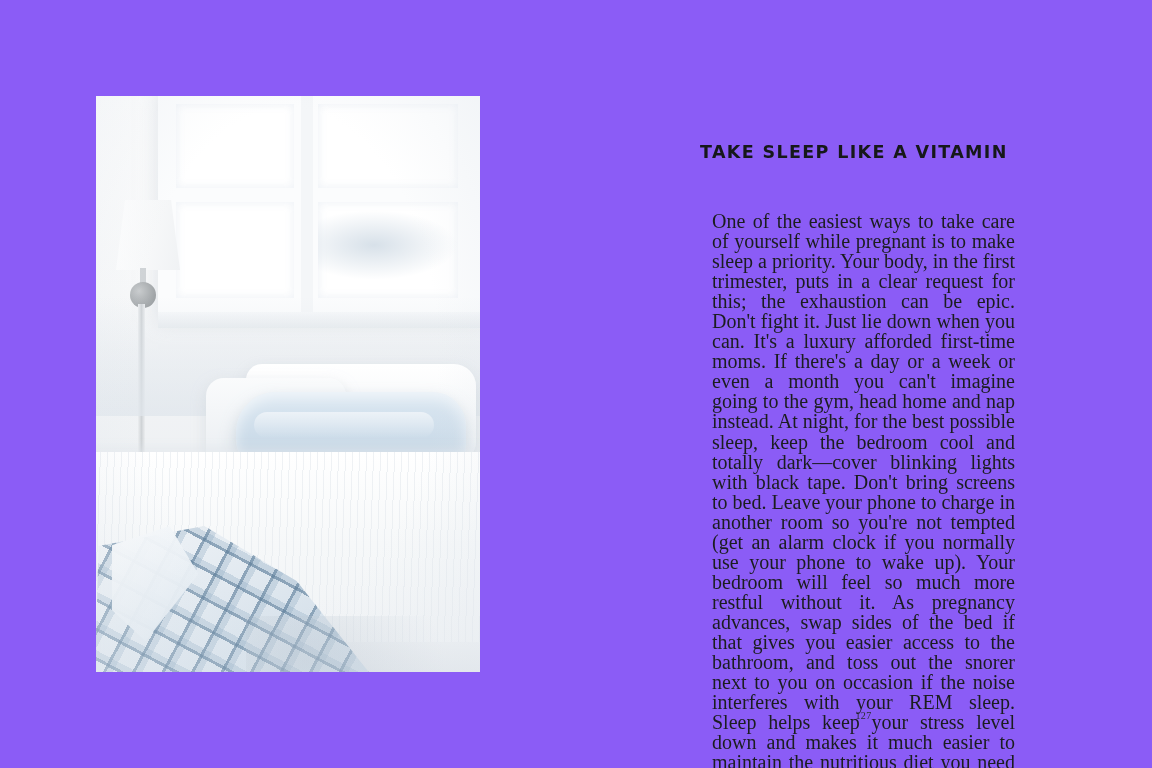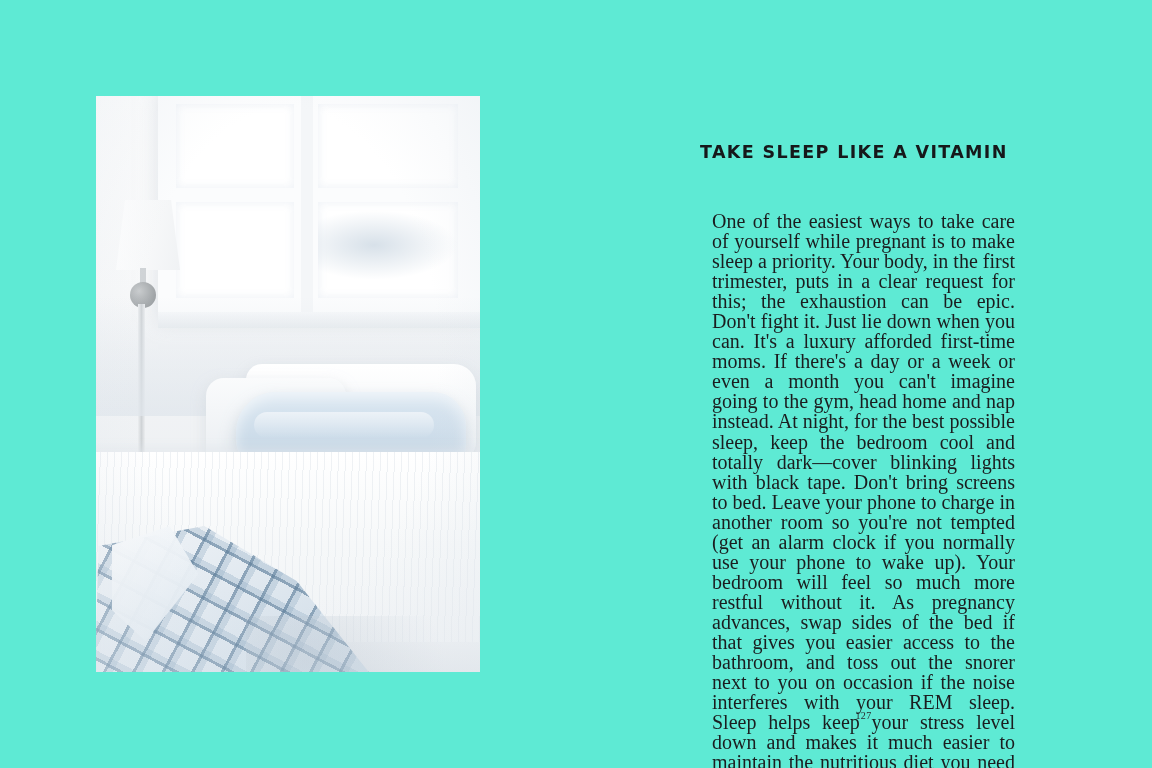--- a/index.html
+++ b/index.html
@@ -10,21 +10,21 @@
     width: 1152px;
     height: 768px;
     background: #ffffff;
     font-family: "Liberation Serif", serif;
     overflow: hidden;
   }
   .page {
     position: relative;
     width: 1152px;
     height: 768px;
-    background: #5eead4;
+    background: #8b5cf6;
   }
 
   
   .photo-frame {
     position: absolute;
     left: 96px;
     top: 96px;
     width: 384px;
     height: 576px;
     overflow: hidden;

